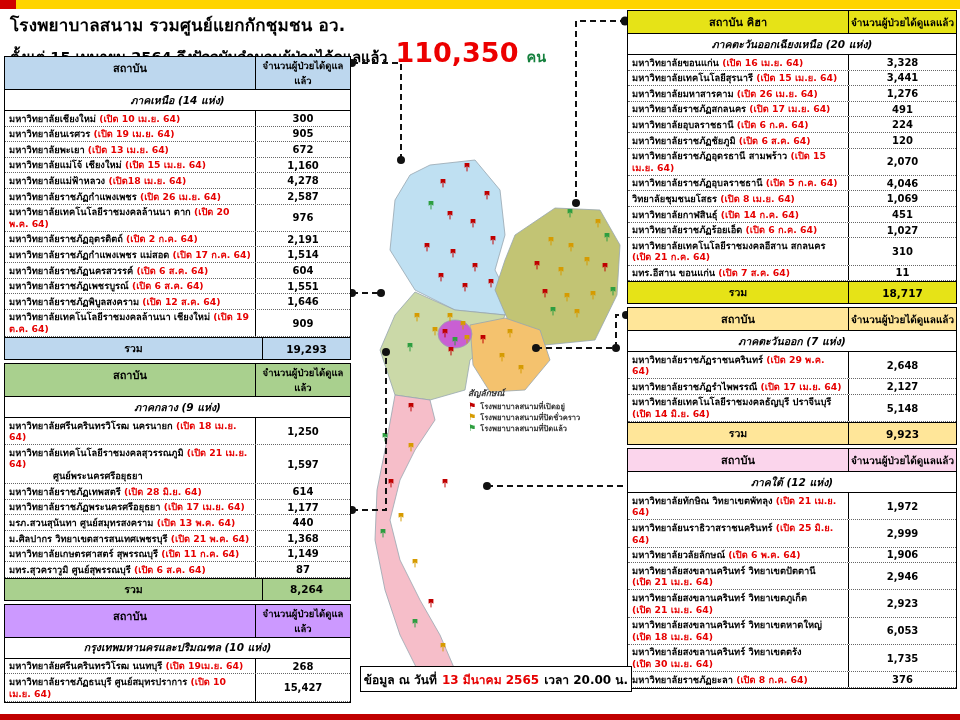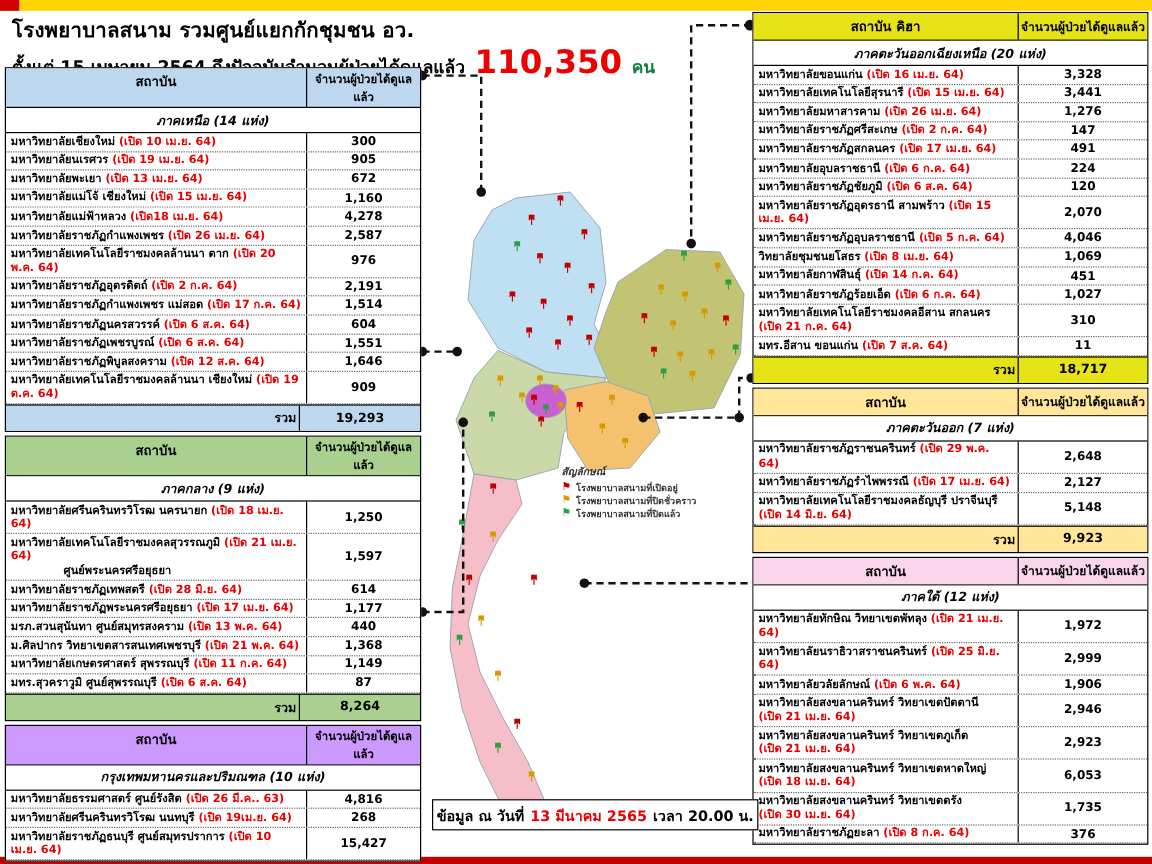--- a/index.html
+++ b/index.html
@@ -28,22 +28,22 @@
   .col-right .th-count { width:108px; font-size:10px; }
   .region-title { text-align:center; font-style:italic; font-weight:bold; font-size:10.5px; padding:1.5px 0; border-bottom:1.2px solid #000; background:#fff; }
   .trow { display:flex; align-items:stretch; border-bottom:1px dotted #666; }
   .cell-name { flex:1; padding:1.5px 4px; font-size:9.3px; font-weight:bold; color:#000; line-height:1.25; }
   .cell-count { width:95px; border-left:1.4px solid #000; display:flex; align-items:center; justify-content:center; font-size:10px; font-weight:bold; padding:1px; }
   .col-right .cell-count { width:108px; }
   .date { color:#e60000; }
   .date.block { display:block; }
   .name2 { display:block;padding-left:44px; }
   .total-row { display:flex; align-items:stretch; background:var(--theme); font-weight:bold; border-top:1.2px solid #000; }
-  .total-label { flex:1; text-align:right; font-size:10.5px; padding:2px; }
-  .total-value { width:101px; border-left:1.4px solid #000; text-align:center; font-size:10.5px; display:flex; align-items:center; justify-content:center; }
+  .total-label { flex:1; text-align:center; font-size:10.5px; padding:2px; }
+  .total-value { width:88px; border-left:1.4px solid #000; text-align:center; font-size:10.5px; display:flex; align-items:center; justify-content:center; }
   .col-right .total-value { width:108px; }
 
   #map-svg { position:absolute; left:355px; top:60px; width:270px; height:620px; z-index:4; }
   #connector-svg { position:absolute; left:0; top:0; width:960px; height:720px; z-index:6; pointer-events:none; }
 
   .legend { position:absolute; left:468px; top:386px; width:150px; z-index:7; }
   .legend-title { font-size:8.5px; font-weight:bold; font-style:italic; color:#333; margin-bottom:1px; }
   .legend-item { display:flex; align-items:center; gap:4px; font-size:7.6px; font-weight:bold; color:#333; line-height:1.45; }
   .legend-pin { font-size:9px; line-height:1; }
 
@@ -176,24 +176,20 @@
           <div class="total-value">8,264</div>
         </div>
       </div>
       <div class="region-table" style="--theme: #cc99ff;">
         <div class="thead">
           <div class="th-name">สถาบัน</div>
           <div class="th-count">จำนวนผู้ป่วยได้ดูแลแล้ว</div>
         </div>
         <div class="region-title">กรุงเทพมหานครและปริมณฑล (10 แห่ง)</div>
         <div class="trow">
-          <div class="cell-name"><span class="uni">มหาวิทยาลัยธรรมศาสตร์ ศูนย์รังสิต</span><span class="date"> (เปิด 26 มี.ค.. 63)</span></div>
-          <div class="cell-count">4,816</div>
-        </div>
-        <div class="trow">
           <div class="cell-name"><span class="uni">มหาวิทยาลัยศรีนครินทรวิโรฒ นนทบุรี</span><span class="date"> (เปิด 19เม.ย. 64)</span></div>
           <div class="cell-count">268</div>
         </div>
         <div class="trow">
           <div class="cell-name"><span class="uni">มหาวิทยาลัยราชภัฏธนบุรี ศูนย์สมุทรปราการ</span><span class="date"> (เปิด 10 เม.ย. 64)</span></div>
           <div class="cell-count">15,427</div>
         </div>
       </div>
     </div>
   <div id="right-col" class="col col-right">
@@ -207,24 +203,20 @@
           <div class="cell-name"><span class="uni">มหาวิทยาลัยขอนแก่น</span><span class="date"> (เปิด 16 เม.ย. 64)</span></div>
           <div class="cell-count">3,328</div>
         </div>
         <div class="trow">
           <div class="cell-name"><span class="uni">มหาวิทยาลัยเทคโนโลยีสุรนารี</span><span class="date"> (เปิด 15 เม.ย. 64)</span></div>
           <div class="cell-count">3,441</div>
         </div>
         <div class="trow">
           <div class="cell-name"><span class="uni">มหาวิทยาลัยมหาสารคาม</span><span class="date"> (เปิด 26 เม.ย. 64)</span></div>
           <div class="cell-count">1,276</div>
-        </div>
-        <div class="trow">
-          <div class="cell-name"><span class="uni">มหาวิทยาลัยราชภัฏศรีสะเกษ</span><span class="date"> (เปิด 2 ก.ค. 64)</span></div>
-          <div class="cell-count">147</div>
         </div>
         <div class="trow">
           <div class="cell-name"><span class="uni">มหาวิทยาลัยราชภัฏสกลนคร</span><span class="date"> (เปิด 17 เม.ย. 64)</span></div>
           <div class="cell-count">491</div>
         </div>
         <div class="trow">
           <div class="cell-name"><span class="uni">มหาวิทยาลัยอุบลราชธานี</span><span class="date"> (เปิด 6 ก.ค. 64)</span></div>
           <div class="cell-count">224</div>
         </div>
         <div class="trow">

